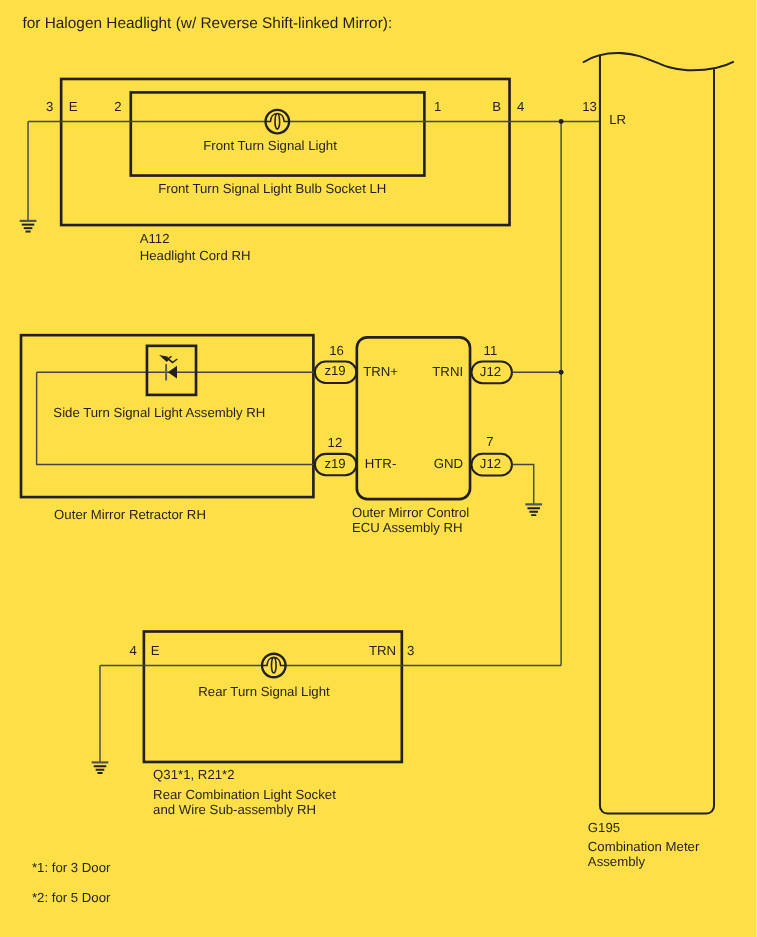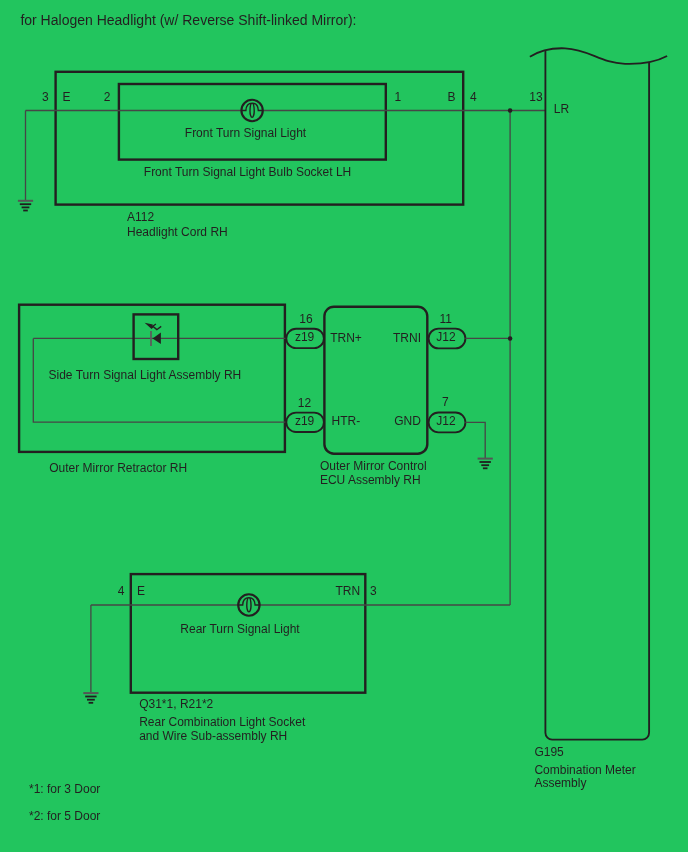--- a/index.html
+++ b/index.html
@@ -1,18 +1,18 @@
 <!DOCTYPE html>
 <html><head>
 <meta charset="utf-8">
 <style>
   html, body { margin:0; padding:0; background:#ffffff; }
   body { width:688px; height:852px; overflow:hidden;
          font-family:"Liberation Sans", sans-serif; }
-  #stage { position:relative; width:688px; height:852px; background:#22c55e; }
+  #stage { position:relative; width:688px; height:852px; background:#fde047; }
   svg#diagram { position:absolute; top:0; left:0; display:block; }
   .thick { fill:none; stroke:#231f20; stroke-width:2.4; }
   .med   { fill:none; stroke:#231f20; stroke-width:1.85; }
   .wire  { fill:none; stroke:#464646; stroke-width:1.3; }
   .symk  { fill:none; stroke:#231f20; stroke-width:2.1; }
   .symfill { fill:#231f20; stroke:none; }
   .symfil { fill:none; stroke:#231f20; stroke-width:1.4; }
   .gndbar{ stroke:#555; stroke-width:2.0; stroke-linecap:butt; fill:none; }
   .gndbar2{ stroke:#1f1f1f; stroke-width:1.8; stroke-linecap:butt; fill:none; }
   .dot   { fill:#231f20; stroke:none; }

